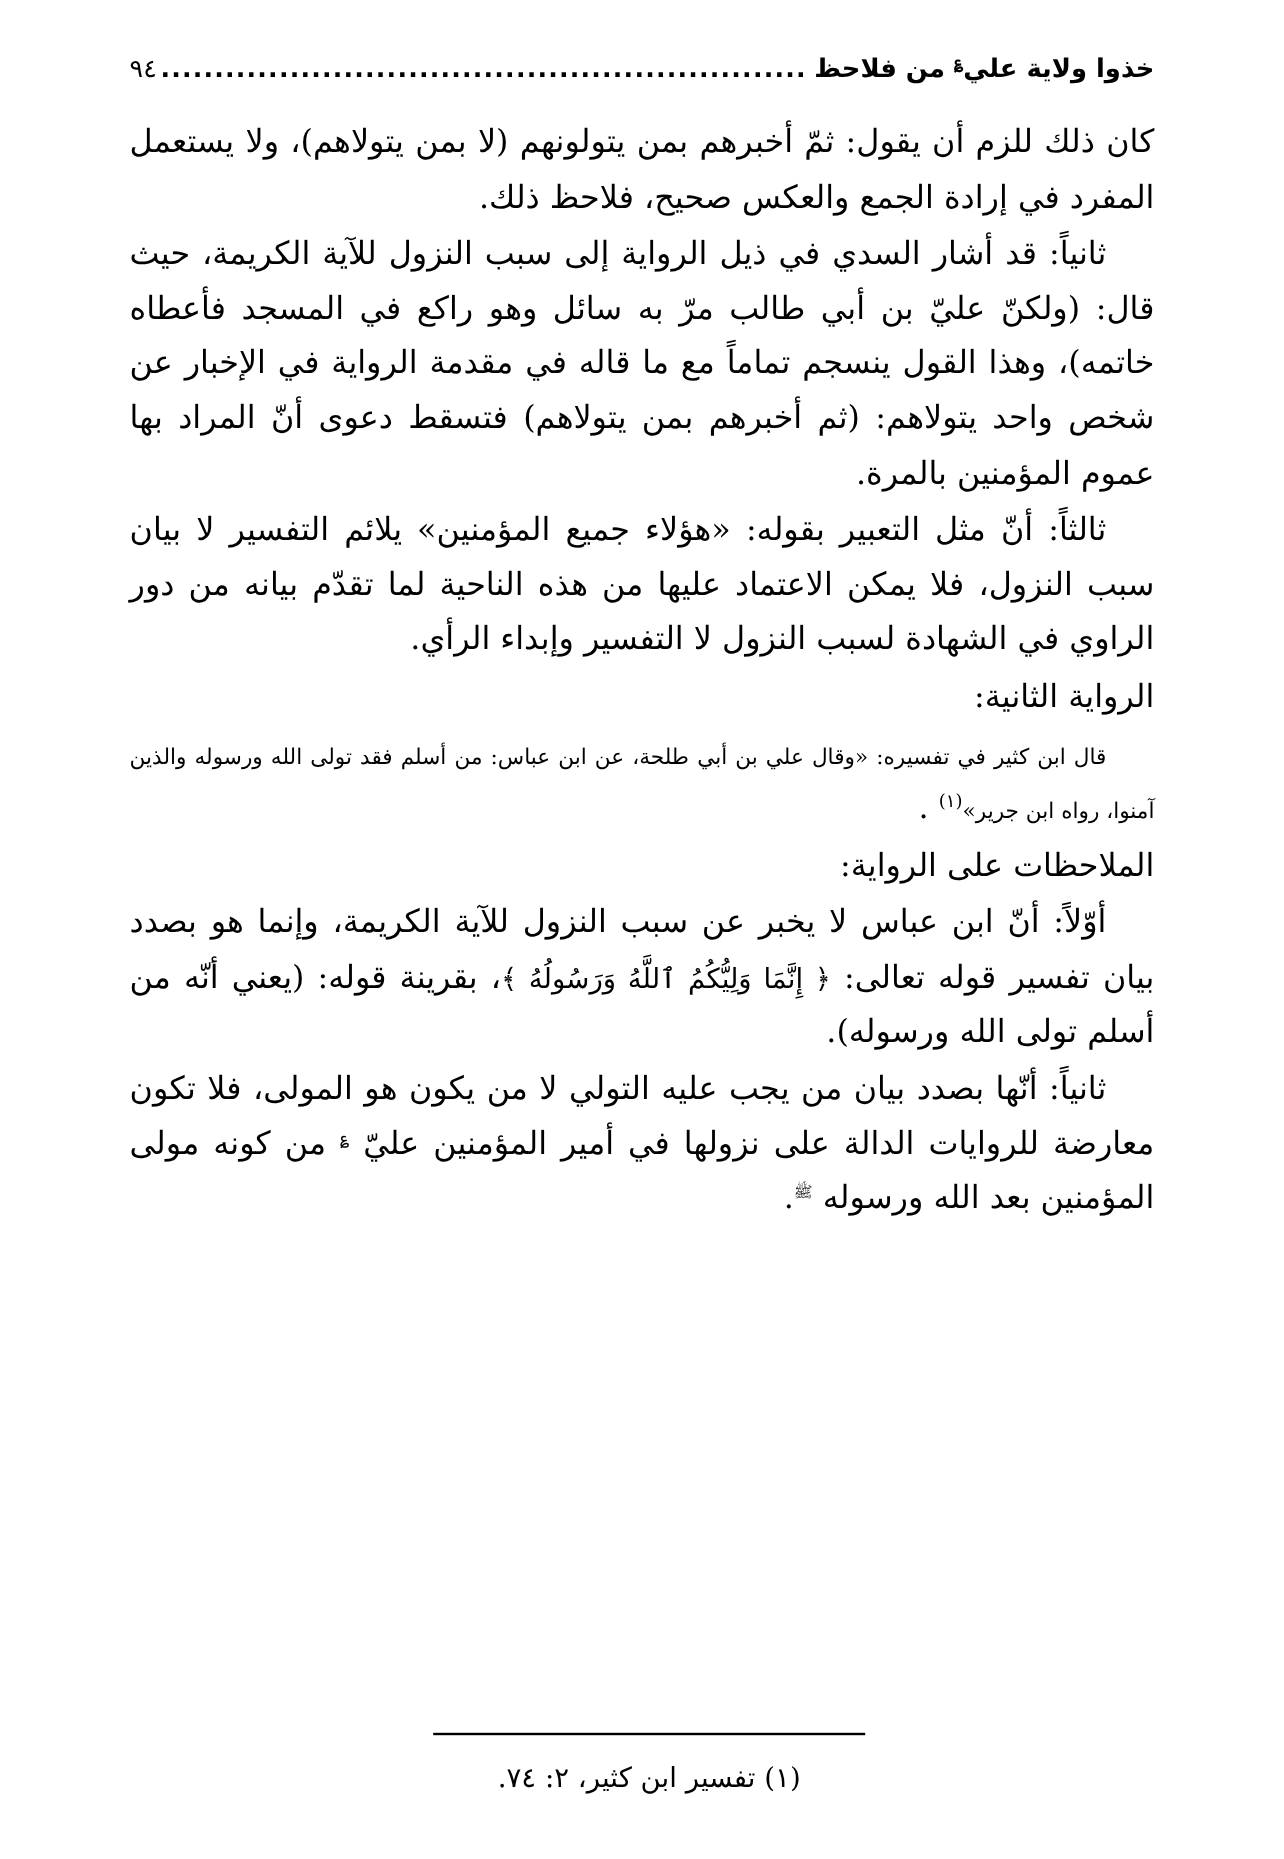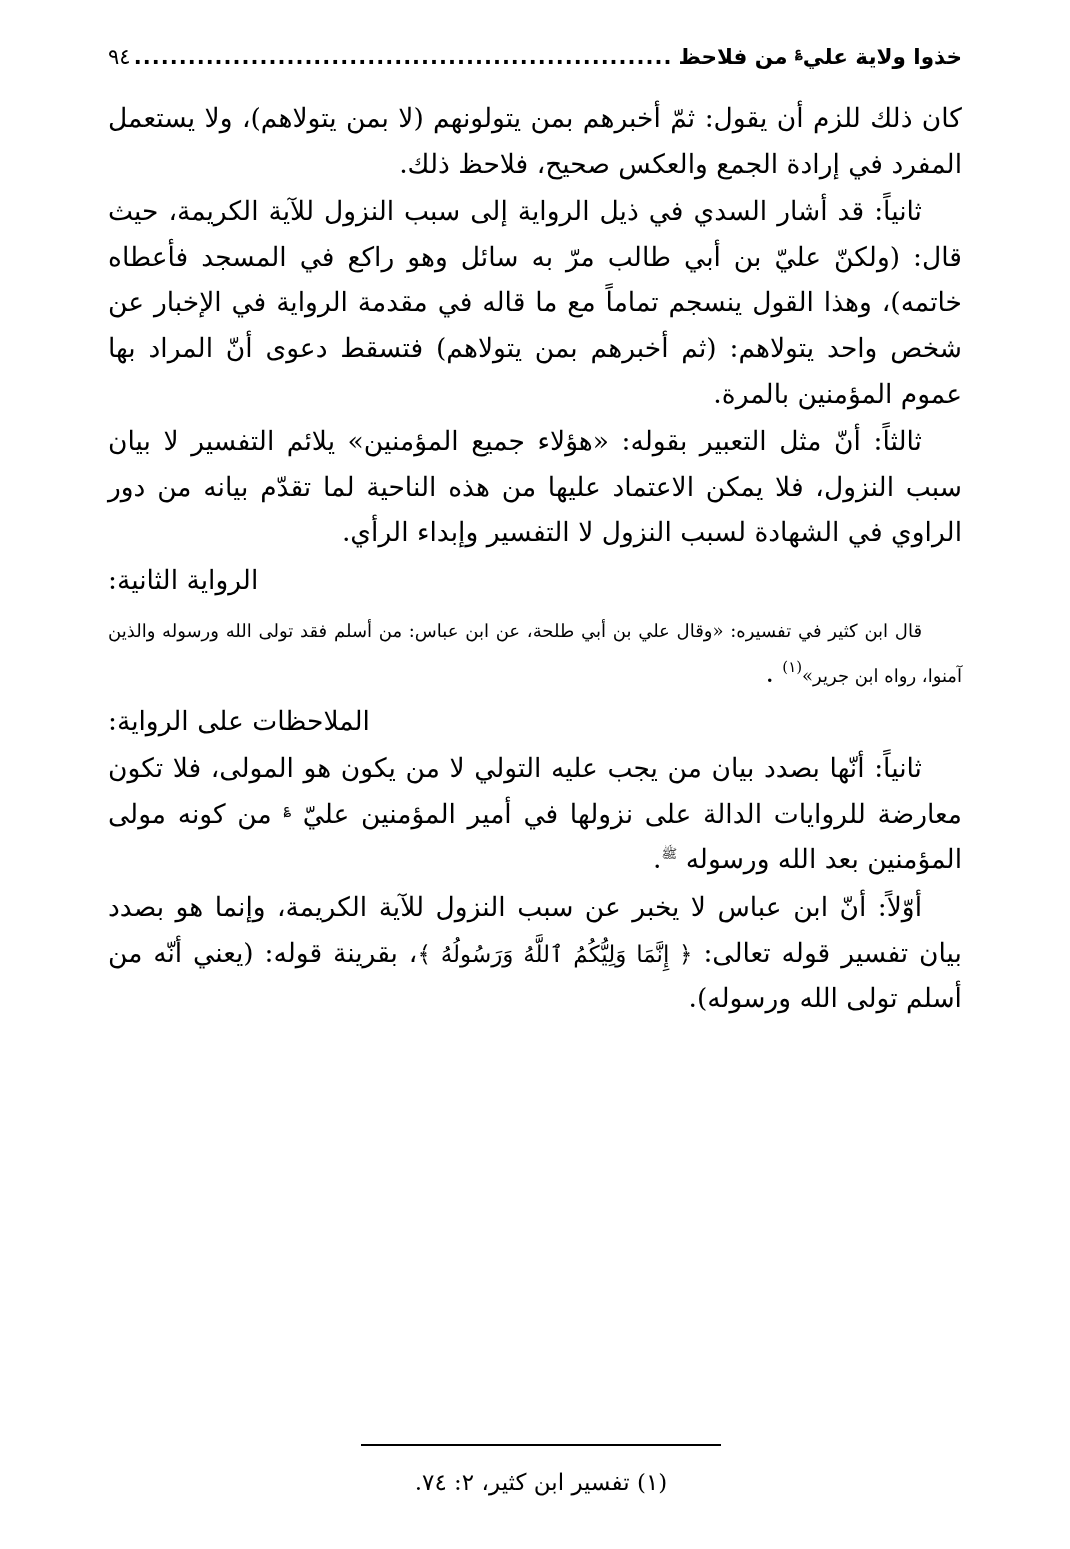--- a/index.html
+++ b/index.html
@@ -75,21 +75,21 @@
   }
   .para {
     margin: 0 0 2px 0;
     text-align: justify;
     text-indent: 0;
   }
   .para.indent {
     text-indent: 40px;
   }
   .para.rline {
-    text-align: left;
+    text-align: right;
   }
   .sala-sm {
     font-size: 13px;
     vertical-align: super;
   }
   .quote {
     font-size: 18px;
   }
   .quran {
     font-size: 23px;
@@ -138,23 +138,23 @@
     <p class="para indent">ثانياً: قد أشار السدي في ذيل الرواية إلى سبب النزول للآية الكريمة، حيث قال: (ولكنّ عليّ بن أبي طالب مرّ به سائل وهو راكع في المسجد فأعطاه خاتمه)، وهذا القول ينسجم تماماً مع ما قاله في مقدمة الرواية في الإخبار عن شخص واحد يتولاهم: (ثم أخبرهم بمن يتولاهم) فتسقط دعوى أنّ المراد بها عموم المؤمنين بالمرة.</p>
 
     <p class="para indent">ثالثاً: أنّ مثل التعبير بقوله: «هؤلاء جميع المؤمنين» يلائم التفسير لا بيان سبب النزول، فلا يمكن الاعتماد عليها من هذه الناحية لما تقدّم بيانه من دور الراوي في الشهادة لسبب النزول لا التفسير وإبداء الرأي.</p>
 
     <p class="para rline">الرواية الثانية:</p>
 
     <p class="para indent"><span class="quote">قال ابن كثير في تفسيره:  «وقال علي بن أبي طلحة، عن ابن عباس: من أسلم فقد تولى الله ورسوله والذين آمنوا، رواه ابن جرير»</span><sup class="fn">(١)</sup><span> .</span></p>
 
     <p class="para rline">الملاحظات على الرواية:</p>
 
+    <p class="para indent"><span>أوّلاً: أنّ ابن عباس لا يخبر عن سبب النزول للآية الكريمة، وإنما هو بصدد بيان تفسير قوله تعالى: </span><span class="quran">﴿ إِنَّمَا وَلِيُّكُمُ ٱللَّهُ وَرَسُولُهُ ﴾</span><span>، بقرينة قوله: (يعني أنّه من أسلم تولى الله ورسوله).</span></p>
+
     <p class="para indent"><span>ثانياً: أنّها بصدد بيان من يجب عليه التولي لا من يكون هو المولى، فلا تكون معارضة للروايات الدالة على نزولها في أمير المؤمنين عليّ </span><span class="sala-sm">؏</span><span> من كونه مولى المؤمنين بعد الله ورسوله </span><span class="sala-sm">ﷺ</span><span>.</span></p>
-
-    <p class="para indent"><span>أوّلاً: أنّ ابن عباس لا يخبر عن سبب النزول للآية الكريمة، وإنما هو بصدد بيان تفسير قوله تعالى: </span><span class="quran">﴿ إِنَّمَا وَلِيُّكُمُ ٱللَّهُ وَرَسُولُهُ ﴾</span><span>، بقرينة قوله: (يعني أنّه من أسلم تولى الله ورسوله).</span></p>
 
   </div>
 
   <div class="footnote-area">
     <div class="footnote-rule"></div>
     <div class="footnote-text">(١) تفسير ابن كثير، ٢: ٧٤.</div>
   </div>
 
 </div>
 

